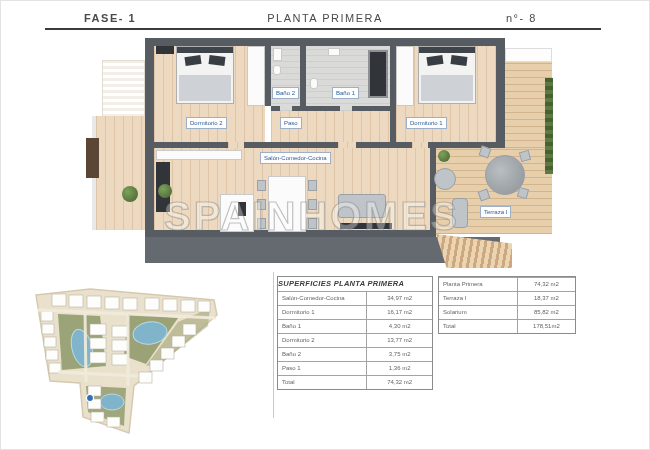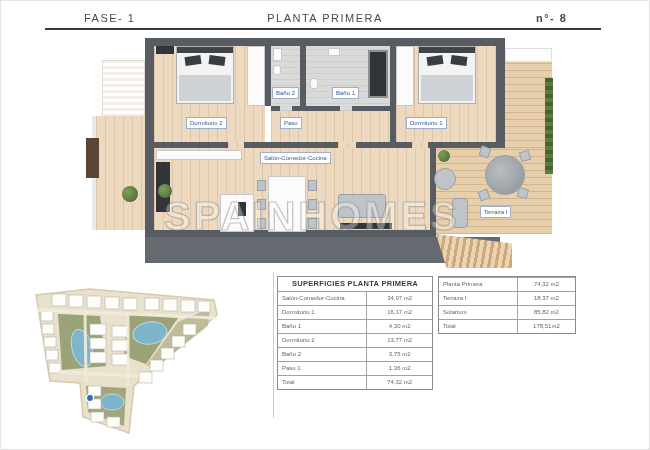--- a/index.html
+++ b/index.html
@@ -1,23 +1,23 @@
 <!DOCTYPE html>
 <html><head>
 <meta charset="utf-8">
 <style>
   html,body{margin:0;padding:0;}
   body{width:650px;height:450px;background:#fff;font-family:"Liberation Sans",sans-serif;position:relative;overflow:hidden;}
   .page{position:absolute;inset:0;background:#fff;outline:1px solid #e3e3e3;outline-offset:-1px;}
 
   
   .hdr-txt{position:absolute;top:12px;font-size:11px;letter-spacing:1.5px;color:#4a4a4a;white-space:nowrap;}
-  .hdr-left{left:84px;}
+  .hdr-left{left:84px;font-weight:bold;}
   .hdr-center{left:0;width:650px;text-align:center;}
-  .hdr-right{left:536px;font-weight:bold;}
+  .hdr-right{left:506px;}
   .hdr-rule{position:absolute;left:45px;top:28px;width:556px;height:2px;background:#3b3b3b;}
 
   
   .plan{position:absolute;left:100px;top:38px;width:460px;height:230px;}
   .abs{position:absolute;}
   .wall{position:absolute;background:#575c63;}
   .wood{background-color:#ecd9c0;background-image:repeating-linear-gradient(90deg,rgba(186,146,104,.28) 0 1px,transparent 1px 9px);}
   .deck{background-color:#e7cfab;background-image:repeating-linear-gradient(0deg,rgba(160,118,76,.30) 0 1px,transparent 1px 7px);}
   .bathfloor{background-color:#dadad8;background-image:repeating-linear-gradient(0deg,rgba(150,150,150,.18) 0 1px,transparent 1px 6px);}
   .whiteblock{background:#fbfbfb;border:1px solid #c9c9c9;box-sizing:border-box;}
@@ -31,21 +31,21 @@
   .bed .pl{position:absolute;width:16px;height:9px;background:#383d43;top:9px;}
   .bed .bl{position:absolute;left:2px;right:2px;bottom:2px;height:26px;background:#ced2d6;}
   .steps{background:repeating-linear-gradient(100deg,#cda87e 0 3px,#ead4b2 3px 7px);
     clip-path:polygon(0 0,100% 28%,100% 100%,14% 100%);}
   .watermark{position:absolute;left:64px;top:156px;width:340px;text-align:left;font-size:40px;font-weight:700;
     letter-spacing:3px;color:rgba(255,255,255,.34);-webkit-text-stroke:1.2px rgba(125,125,125,.45);z-index:50;white-space:nowrap;}
 
   
   .divider{position:absolute;left:273px;top:272px;width:1px;height:146px;background:#c8c8c8;}
   .tbl{position:absolute;border:1px solid #8b8b8b;box-sizing:border-box;background:#fff;}
-  .tbl-head{height:14px;line-height:14px;text-align:center;font-size:7.5px;font-weight:700;letter-spacing:.3px;color:#3c3c3c;}
+  .tbl-head{height:14px;line-height:14px;text-align:left;font-size:7.5px;font-weight:700;letter-spacing:.3px;color:#3c3c3c;font-style:italic;}
   .tbl-row{display:flex;height:13px;line-height:12px;border-top:1px solid #a3a3a3;font-size:6px;color:#666;}
   .tbl-row .cl{flex:0 0 58%;padding-left:4px;border-right:1px solid #a3a3a3;box-sizing:border-box;overflow:hidden;white-space:nowrap;}
   .tbl-row .cv{flex:1;text-align:center;}
 
   
   .siteplan{position:absolute;left:28px;top:286px;width:208px;height:152px;}
 </style>
 </head>
 <body>
 

